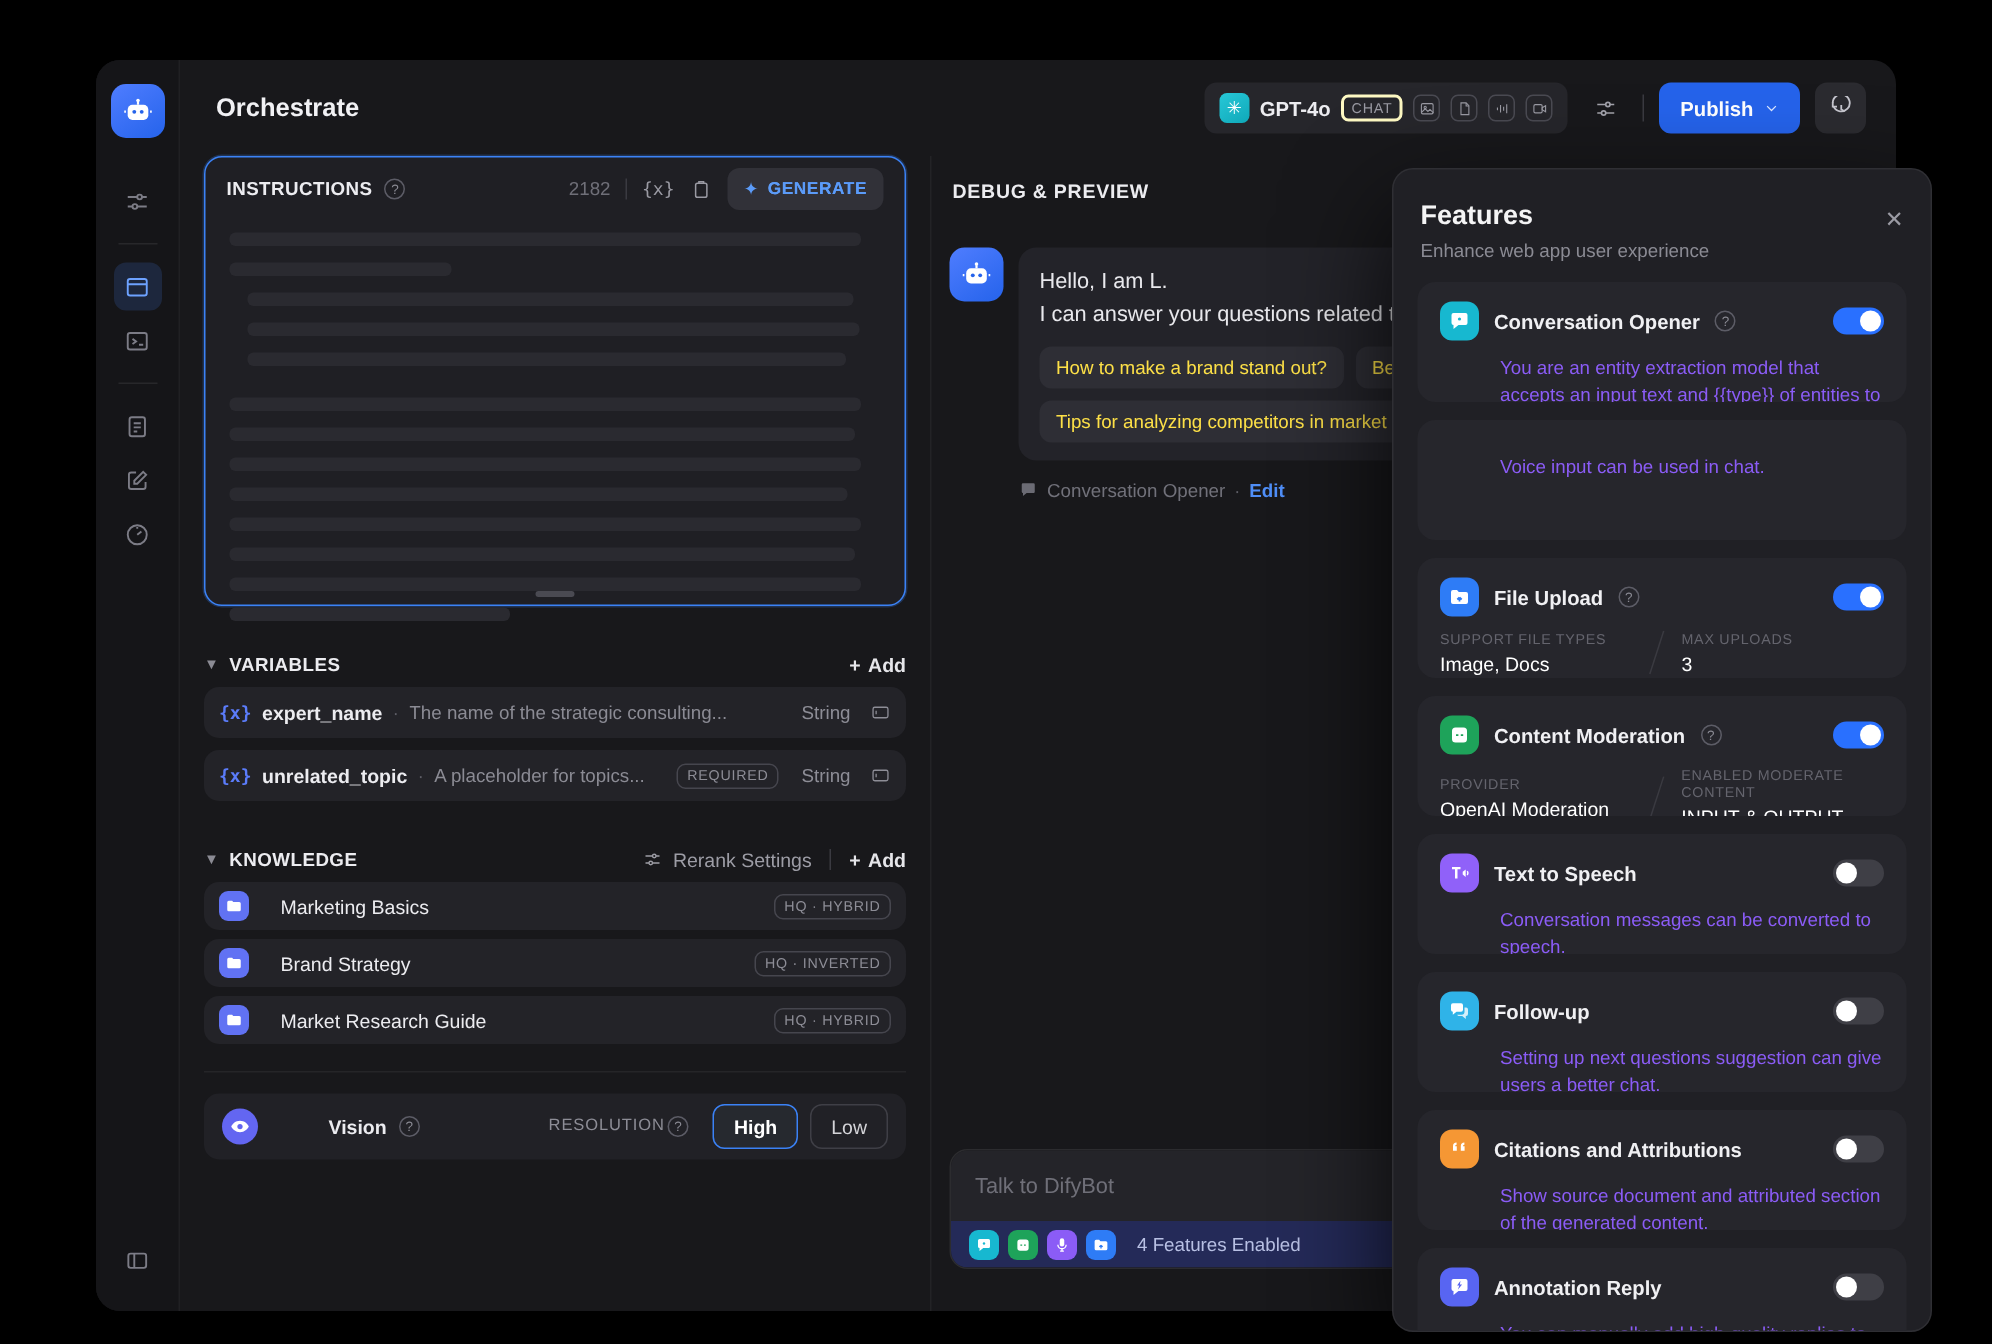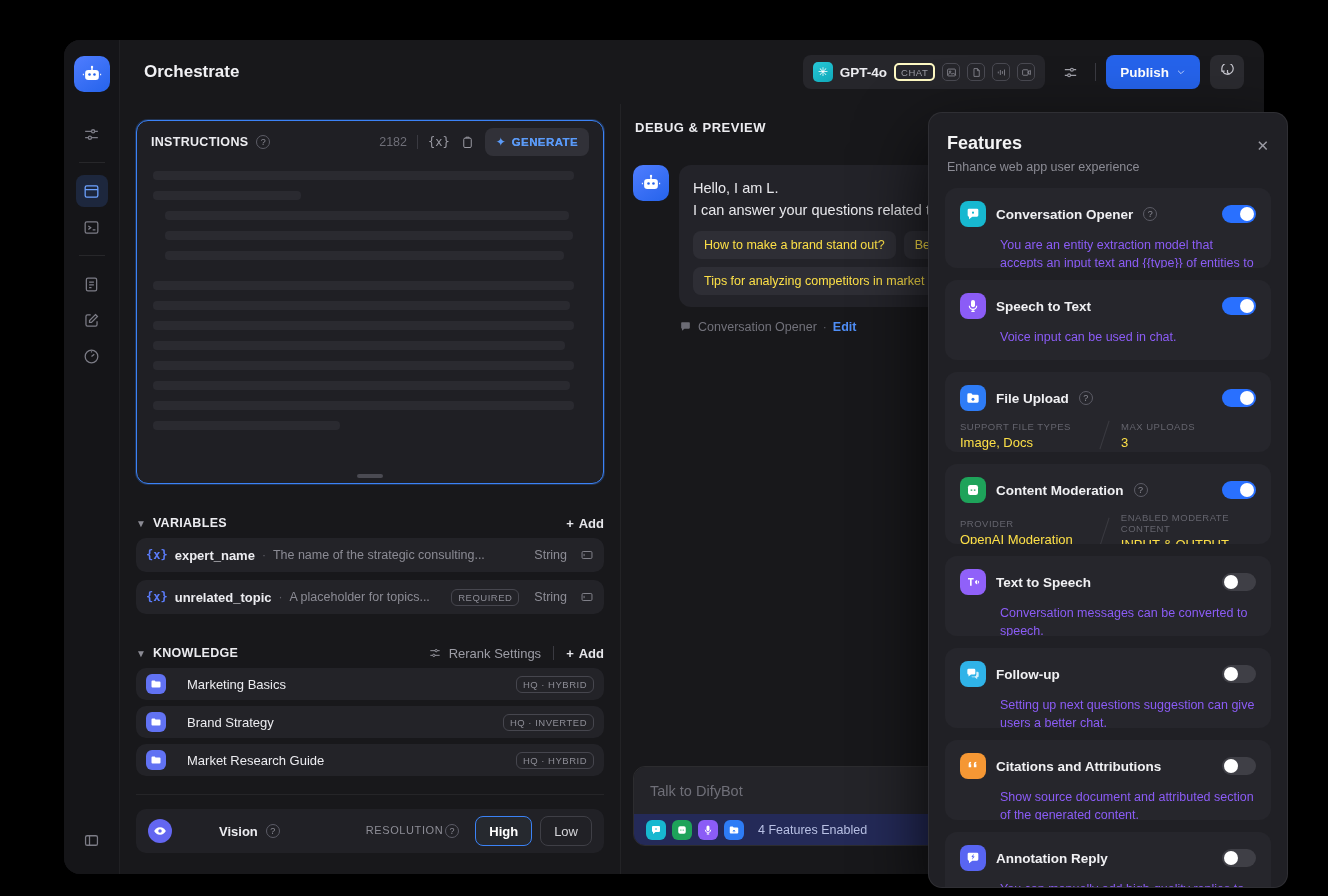--- a/index.html
+++ b/index.html
@@ -49,22 +49,22 @@
     align-items:center; justify-content:center; cursor:pointer; }
   .history-btn svg { width:17px; height:17px; stroke:#c6c6ce; stroke-width:1.7; fill:none; }
 
   
   .columns { position:absolute; left:0; right:0; top:64px; bottom:0; }
   .config-col { position:absolute; left:16px; top:0; width:468px; bottom:0; }
   .col-div { position:absolute; left:500px; top:0; bottom:0; width:1px; background:rgba(255,255,255,.05); }
   .debug-col { position:absolute; left:501px; right:0; top:0; bottom:0; }
 
   
-  .instr { height:364px; background:#1f1f24; border:1.5px solid #3b82f6; border-radius:12px;
-    box-shadow:0 0 0 1px rgba(59,130,246,.25); position:relative; padding:0 14px;margin-top:16px; }
+  .instr { height:300px; background:#1f1f24; border:1.5px solid #3b82f6; border-radius:12px;
+    box-shadow:0 0 0 1px rgba(59,130,246,.25); position:relative; padding:0 14px; }
   .instr-head { height:42px; display:flex; align-items:center; gap:8px; }
   .instr-label { font-size:12.5px; font-weight:bold; letter-spacing:.3px; color:#ececf0; }
   .help { width:14px; height:14px; border:1.2px solid #5c5c66; border-radius:50%; color:#8b8b94;
     font-size:9px; display:inline-flex; align-items:center; justify-content:center; flex:none; }
   .instr-right { margin-left:auto; display:flex; align-items:center; gap:10px; }
   .char-count { font-size:12.5px; color:#6f6f78; }
   .i-div { width:1px; height:14px; background:#3a3a41; }
   .ghost-ic { color:#9a9aa3; font-size:12px; cursor:pointer; display:flex; align-items:center; }
   .ghost-ic svg { width:15px; height:15px; stroke:#9a9aa3; stroke-width:1.6; fill:none; }
   .mono { font-family:"DejaVu Sans Mono",monospace; }
@@ -156,21 +156,21 @@
   .fname { color:#f0f0f3; font-size:13.5px; font-weight:bold; }
   .toggle { margin-left:auto; width:34px; height:18px; border-radius:9px; background:#3f3f46;
     position:relative; cursor:pointer; flex:none; }
   .toggle.on { background:#2970ff; }
   .toggle .knob { position:absolute; top:2px; left:2px; width:14px; height:14px; border-radius:50%; background:#fff; }
   .toggle.on .knob { left:18px; }
   .fdesc { margin-top:9px; color:#8b5cf6; font-size:12.5px; line-height:1.45;margin-left:40px; }
   .fkv { margin-top:9px; display:flex; align-items:center; }
   .fkv-col { min-width:128px; }
   .fkv-label { color:#64646d; font-size:9.5px; letter-spacing:.5px; }
-  .fkv-value { color:#fde047; font-size:13px; margin-top:3px; }
+  .fkv-value { color:#ffffff; font-size:13px; margin-top:3px; }
   .fslash { width:1px; height:30px; background:#3a3a41; transform:rotate(18deg); margin:0 16px; }
 </style>
 </head>
 <body>
 
 <div class="window">
 
   <div class="sidebar">
     <div class="app-icon">
       <svg width="22" height="22" viewBox="0 0 24 24">
@@ -521,34 +521,20 @@
       <span class="help">?</span>
       <span class="toggle on">
             <span class="knob"></span>
           </span>
     </div>
     <div class="fdesc">You are an entity extraction model that accepts an input text and {{type}} of entities to extract.</div>
 
   </div>
 
   <div class="fcard">
-    <div class="fhead">
-      <span class="ficon" style="background: rgb(139, 92, 246); color: rgb(139, 92, 246);">
-            <svg viewBox="0 0 24 24">
-              <rect fill="#fff" x="9" y="3" width="6" height="11" rx="3"></rect>
-              <path d="M6.5 11.5a5.5 5.5 0 0011 0" fill="none" stroke="#fff" stroke-width="1.8"></path>
-              <path d="M12 17v3.2M9.5 20.2h5" stroke="#fff" stroke-width="1.8"></path>
-            </svg>
-          </span>
-      <span class="fname">Speech to Text</span>
-
-      <span class="toggle on">
-            <span class="knob"></span>
-          </span>
-    </div>
     <div class="fdesc">Voice input can be used in chat.</div>
 
   </div>
 
   <div class="fcard">
     <div class="fhead">
       <span class="ficon" style="background: rgb(46, 124, 246); color: rgb(46, 124, 246);">
             <svg viewBox="0 0 24 24">
               <path fill="#fff" d="M3.5 7a2 2 0 012-2h4l1.8 2h7.2a2 2 0 012 2v8a2 2 0 01-2 2h-13a2 2 0 01-2-2z"></path>
               <path d="M12 16.5v-4.2m0 0l-2.2 2.2m2.2-2.2l2.2 2.2" stroke="currentColor" stroke-width="1.8" fill="none"></path>

